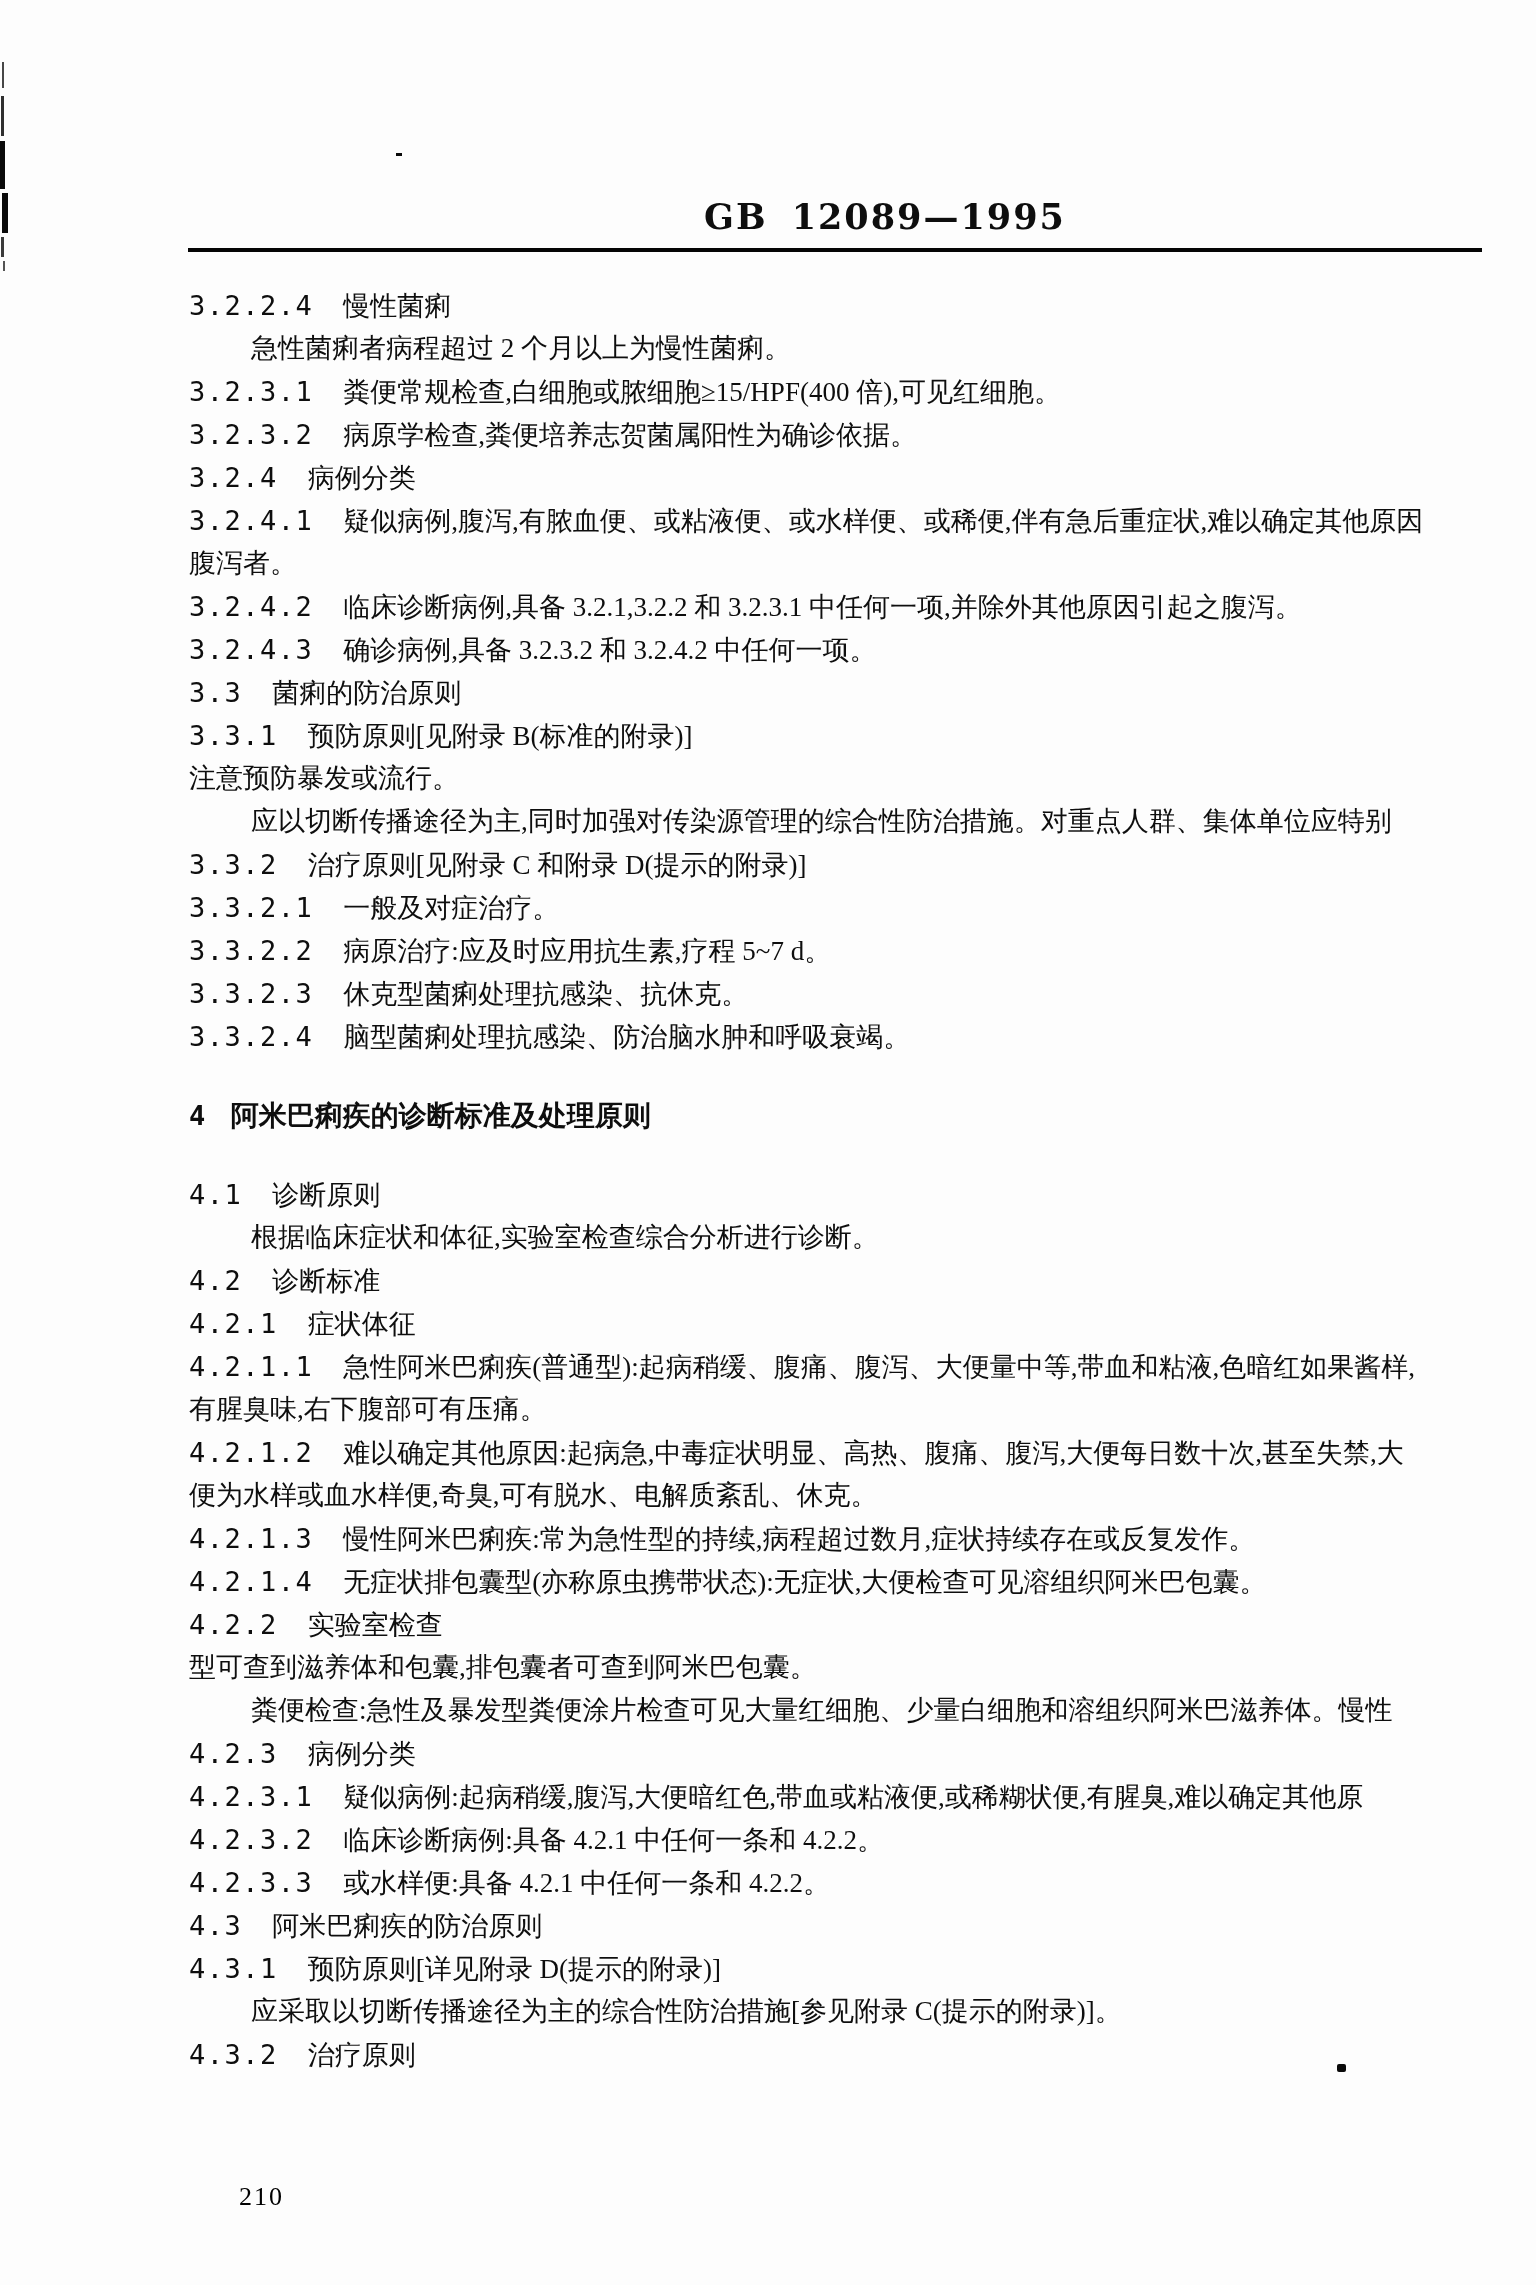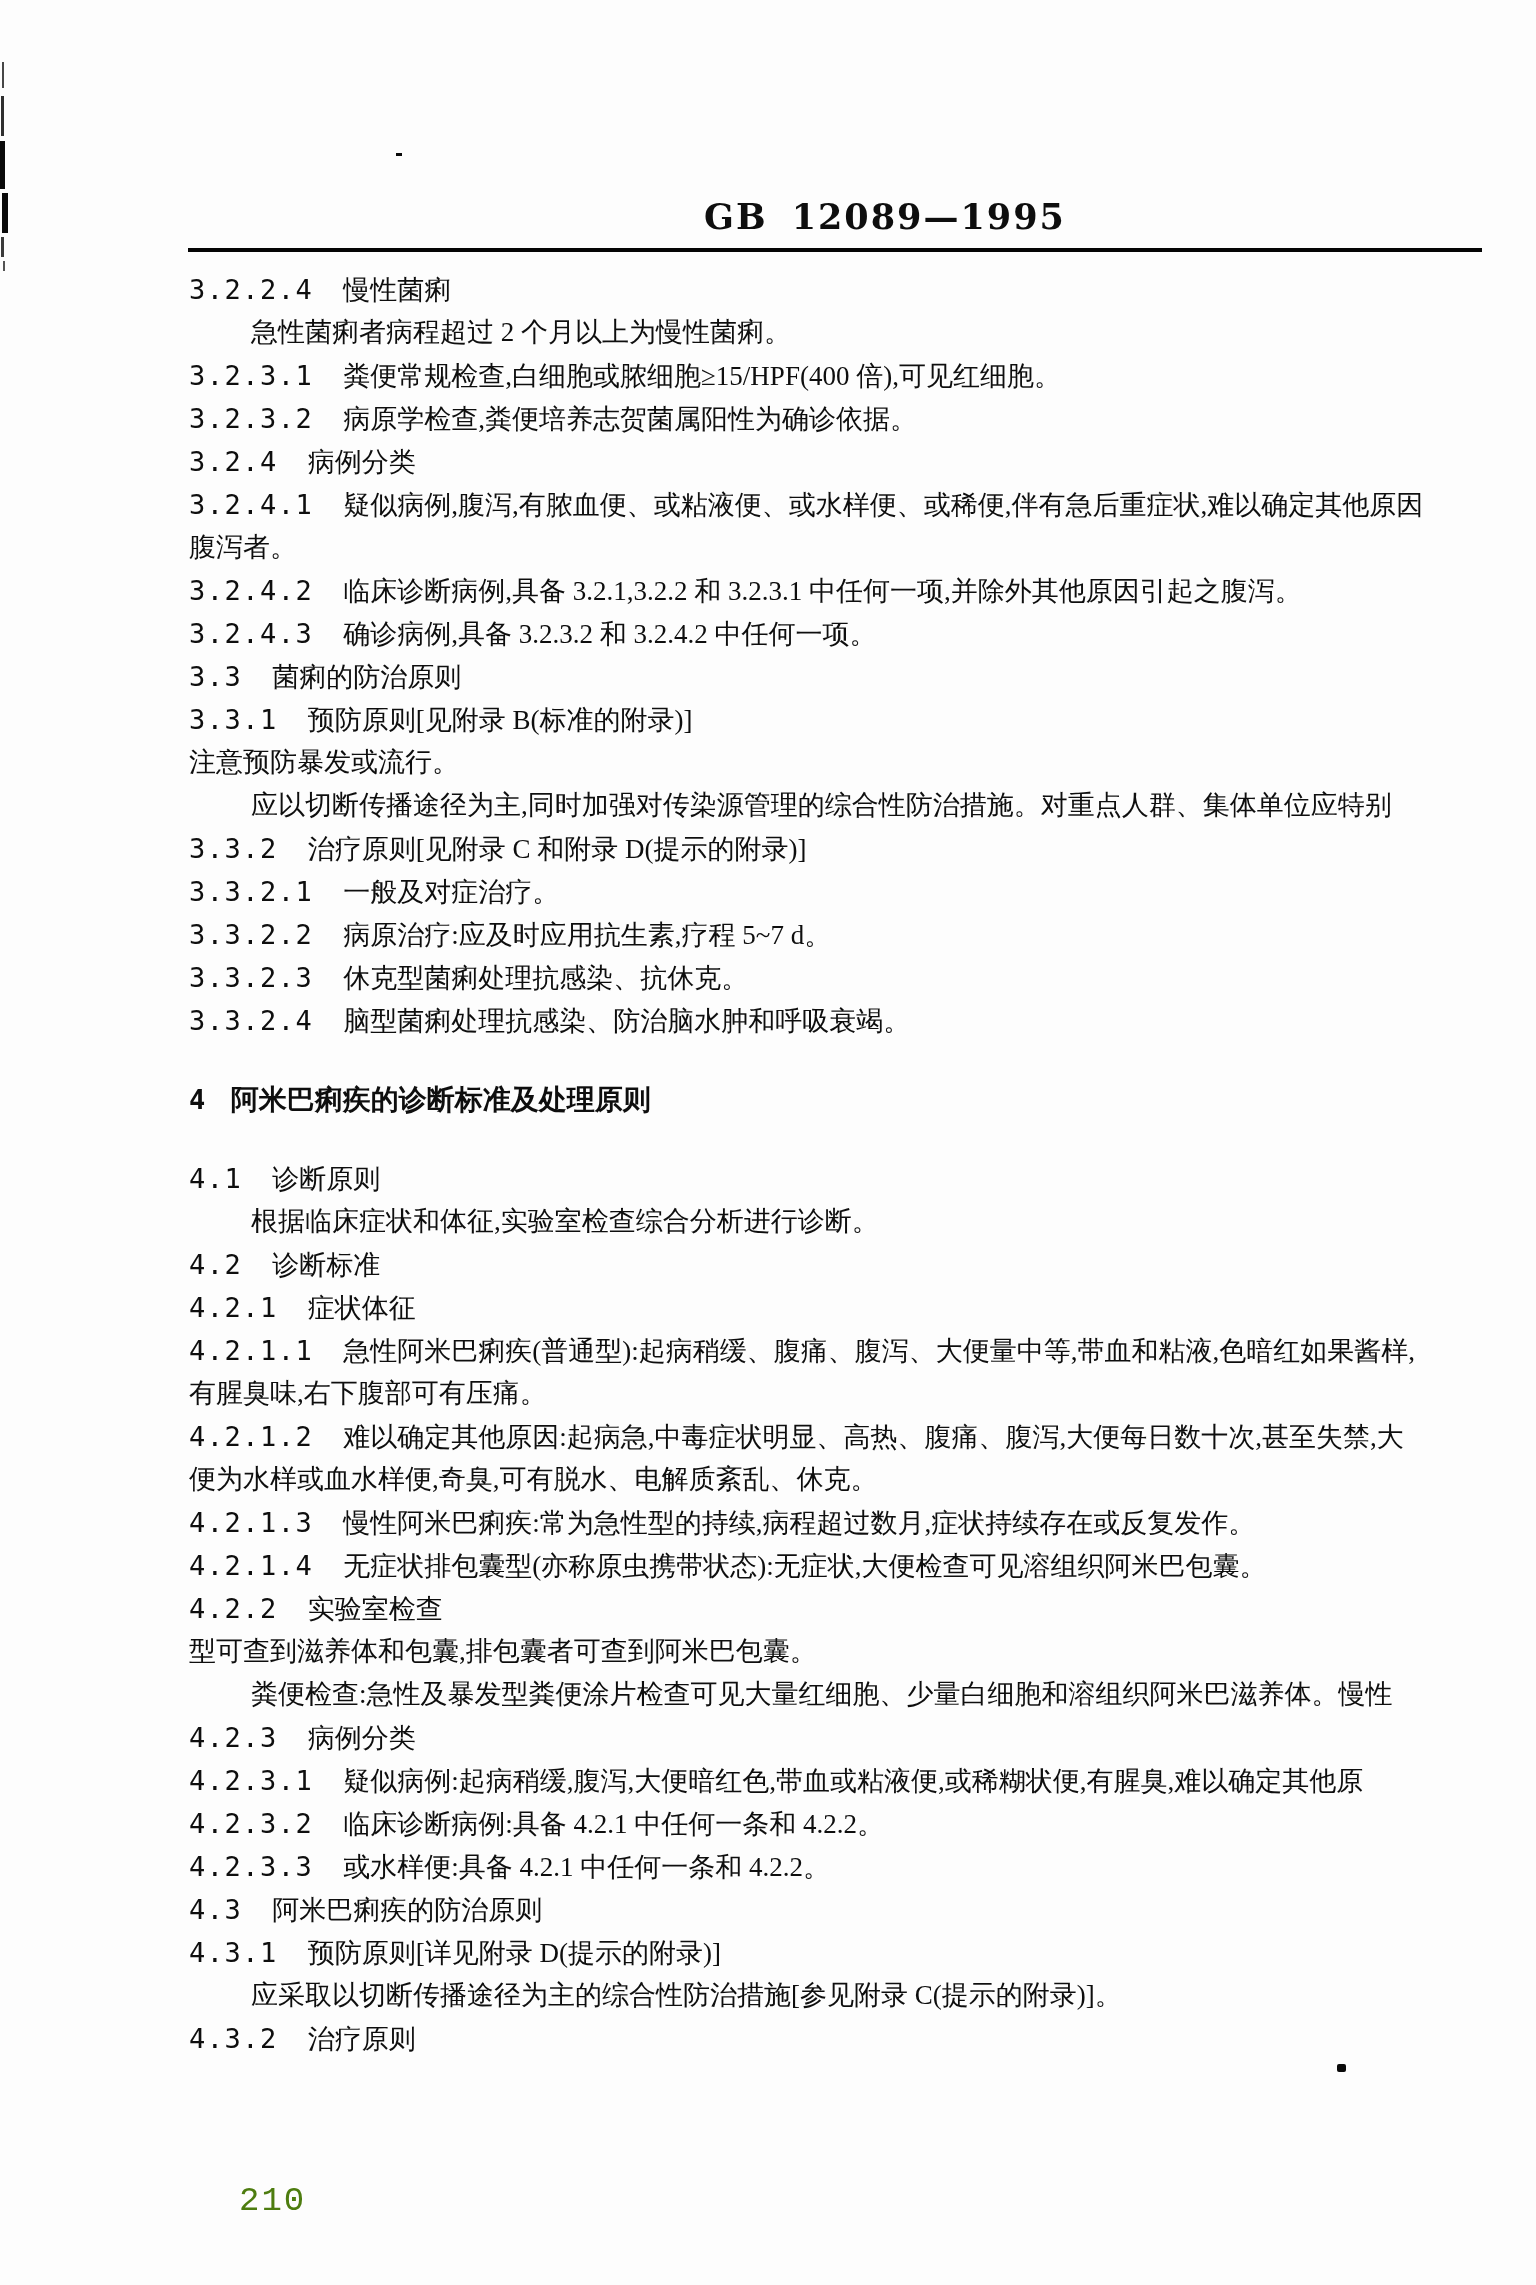--- a/index.html
+++ b/index.html
@@ -11,39 +11,39 @@
   .page-header{
     position:absolute;left:704px;top:196px;
     font-size:35px;font-weight:bold;letter-spacing:2px;word-spacing:10px;
     font-family:"DejaVu Serif","Liberation Serif",serif;
     white-space:nowrap;
   }
   .header-rule{
     position:absolute;left:188px;top:248px;width:1294px;height:4px;background:#050505;
   }
   .doc-body{
-    position:absolute;left:189px;top:268px;width:1330px;
+    position:absolute;left:189px;top:284px;width:1330px;
     font-size:27px;
   }
   .line{
     height:43px;line-height:43px;white-space:nowrap;
   }
   .num{
     font-family:"DejaVu Sans Mono","Liberation Mono",monospace;
     font-size:27px;letter-spacing:1.5px;margin-right:30px;
   }
   .line.indent .txt{padding-left:62px;}
   .line.heading{
     font-weight:bold;margin-top:36px;margin-bottom:36px;font-size:28px;
   }
   .line.heading .num{font-weight:bold;margin-right:24px;}
   .page-number{
     position:absolute;left:239px;top:2182px;
-    font-size:34px;color:#4d7c0f;letter-spacing:2px;
-    font-family:Liberation Mono, monospace;
+    font-size:26px;color:#000000;letter-spacing:2px;
+    font-family:Liberation Serif, serif;
   }
   .artifact{position:absolute;background:#0a0a0a;}
   .a1{left:2px;top:62px;width:2px;height:26px;opacity:.75;}
   .a2{left:1px;top:96px;width:3px;height:40px;opacity:.85;}
   .a3{left:0px;top:141px;width:5px;height:48px;}
   .a4{left:2px;top:193px;width:6px;height:40px;}
   .a5{left:1px;top:237px;width:3px;height:20px;opacity:.8;}
   .a6{left:3px;top:261px;width:2px;height:10px;opacity:.7;}
   .dot-top{left:396px;top:153px;width:6px;height:3px;}
   .dot-right{left:1337px;top:2064px;width:9px;height:8px;border-radius:2px;}

